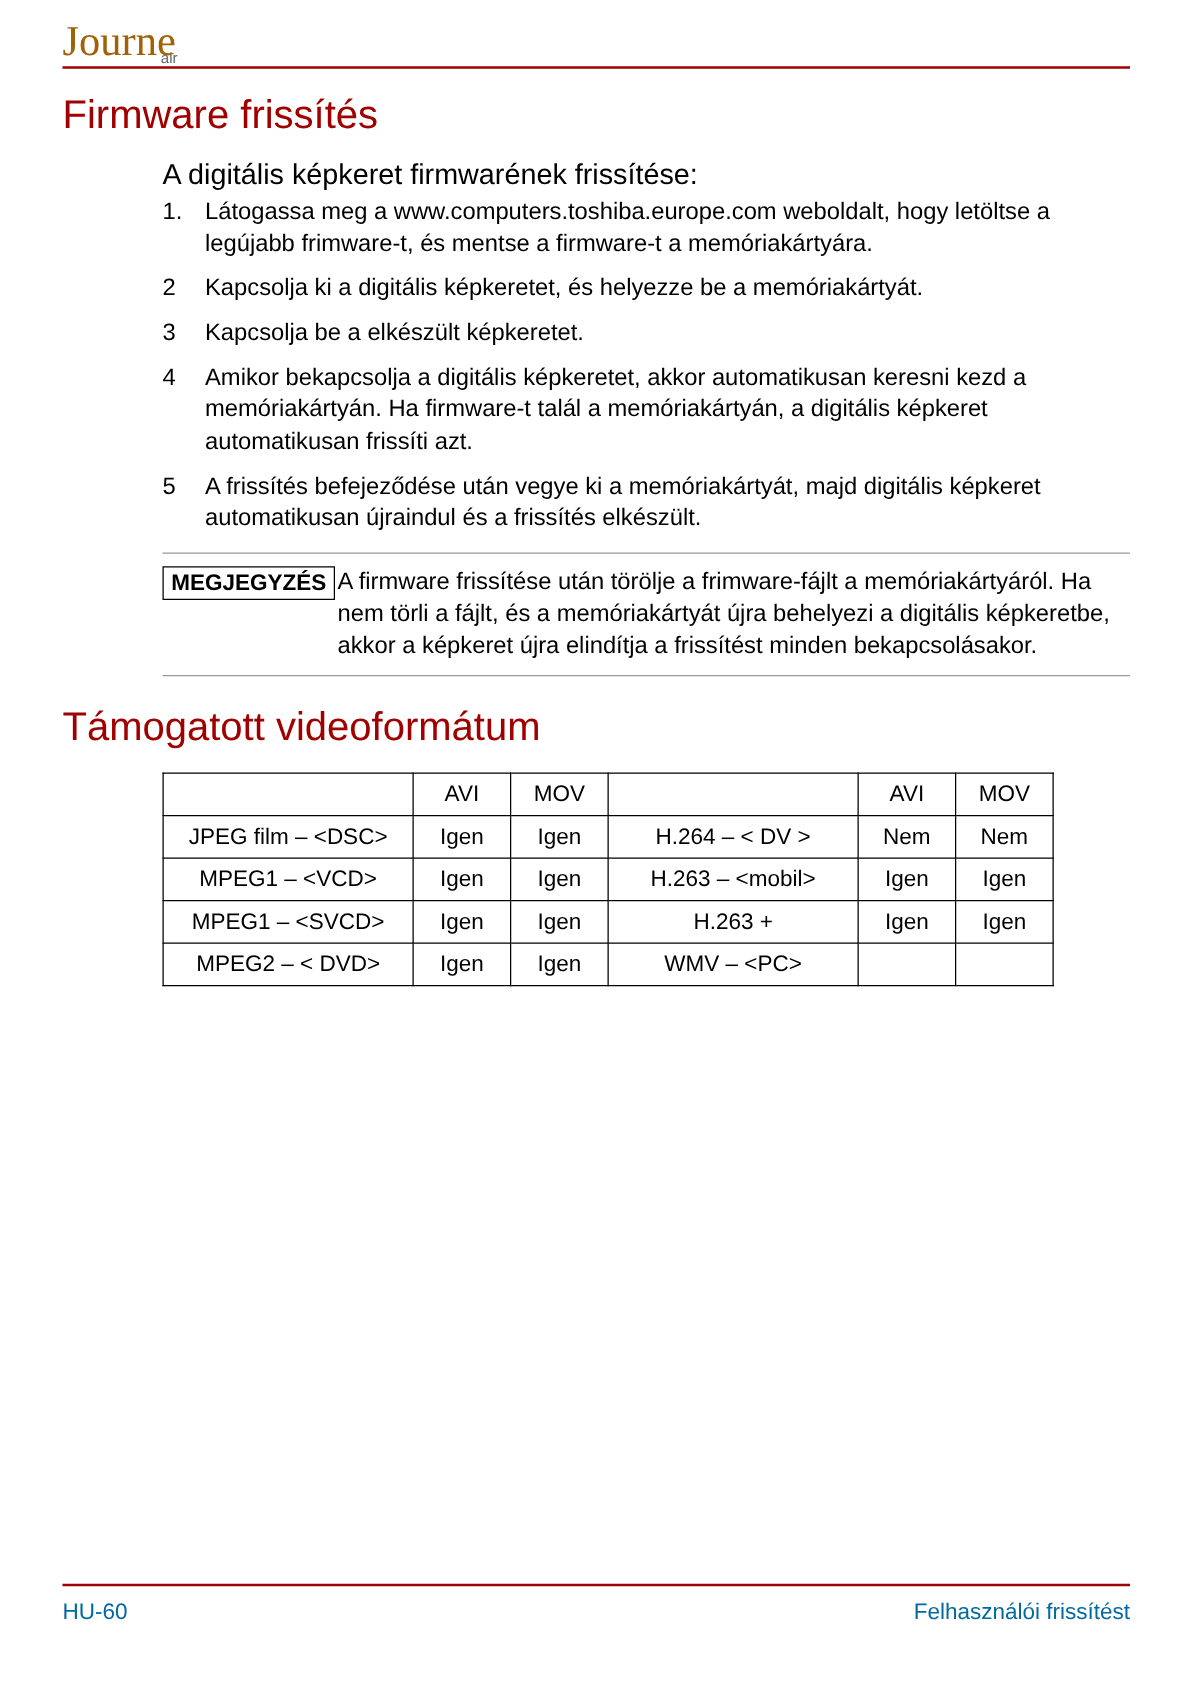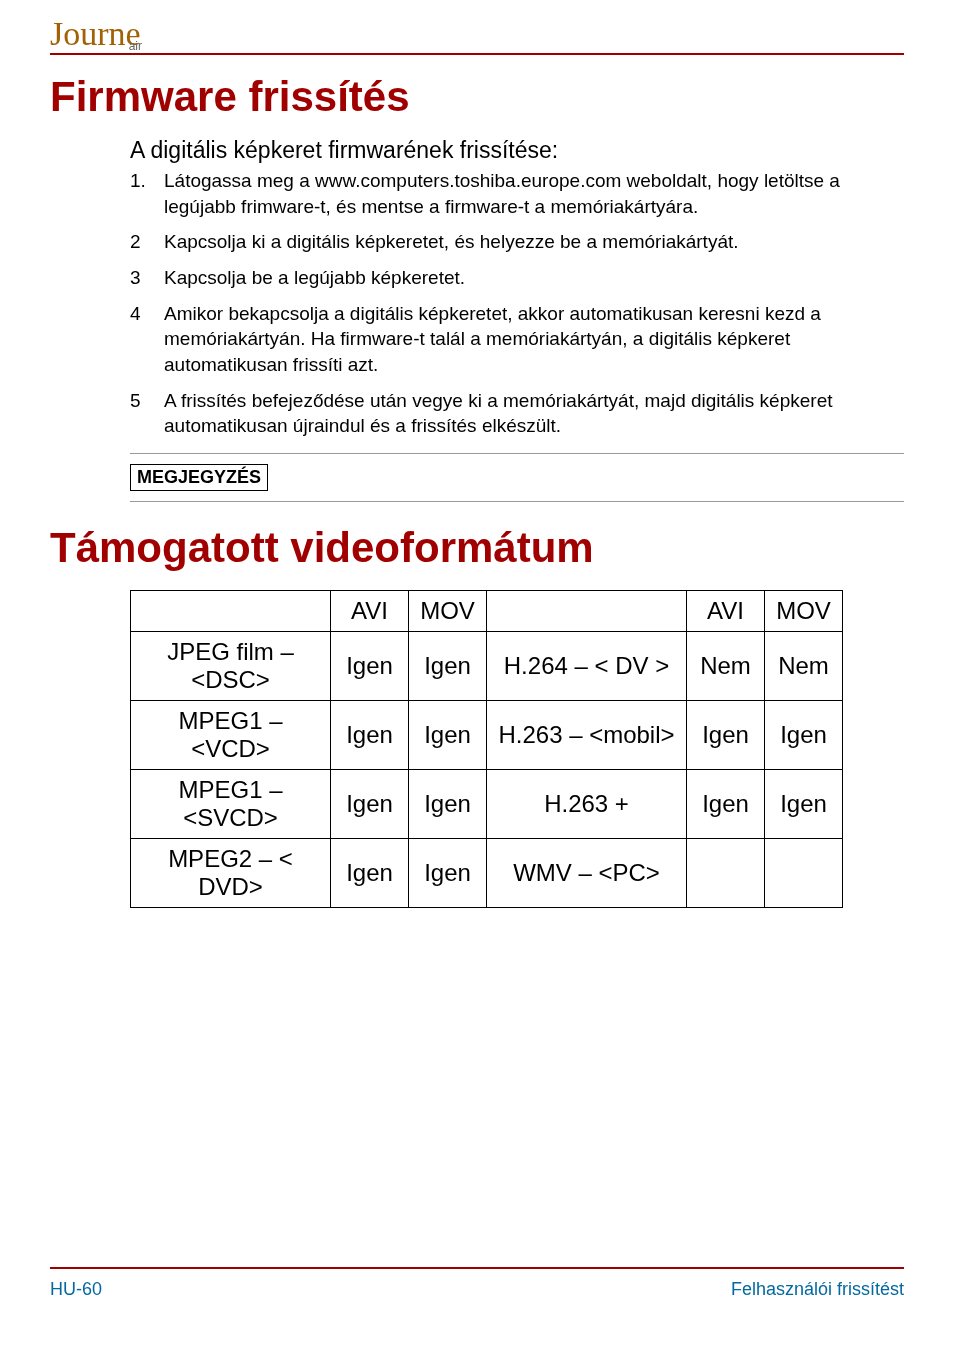--- a/index.html
+++ b/index.html
@@ -31,22 +31,22 @@
   .logo-sub {
     font-family: Liberation Sans, sans-serif;
     font-size: 12px;
     color: #666;
     position: relative;
     left: -12px;
     top: 6px;
   }
   h1 {
     color: #a00000;
-    font-size: 42px;
-    font-weight: bold;
+    font-size: 32px;
+    font-weight: normal;
     margin-bottom: 16px;
   }
   .intro {
     margin-left: 80px;
     font-size: 23px;
     margin-bottom: 4px;
   }
   ol.steps {
     margin-left: 80px;
     list-style: none;
@@ -78,21 +78,21 @@
   }
   .note-text {
     font-size: 19px;
     line-height: 1.35;
   }
   .table-wrap {
     margin: 18px 0 0 80px;
   }
   table {
     border-collapse: collapse;
-    font-size: 24px;
+    font-size: 18px;
   }
   table td, table th {
     border: 1px solid #000;
     padding: 6px 10px;
     text-align: center;
     font-weight: normal;
   }
   table .col-format { width: 200px; }
   table .col-av { width: 78px; }
   .footer {
@@ -124,34 +124,35 @@
     <li>
         <span class="num">1.</span>
         <span>Látogassa meg a www.computers.toshiba.europe.com weboldalt, hogy letöltse a legújabb frimware-t, és mentse a firmware-t a memóriakártyára.</span>
       </li>
     <li>
         <span class="num">2</span>
         <span>Kapcsolja ki a digitális képkeretet, és helyezze be a memóriakártyát.</span>
       </li>
     <li>
         <span class="num">3</span>
-        <span>Kapcsolja be a legújabb képkeretet.</span>
+        <span>Kapcsolja be a elkészült képkeretet.</span>
       </li>
     <li>
         <span class="num">4</span>
         <span>Amikor bekapcsolja a digitális képkeretet, akkor automatikusan keresni kezd a memóriakártyán. Ha firmware-t talál a memóriakártyán, a digitális képkeret automatikusan frissíti azt.</span>
       </li>
     <li>
         <span class="num">5</span>
         <span>A frissítés befejeződése után vegye ki a memóriakártyát, majd digitális képkeret automatikusan újraindul és a frissítés elkészült.</span>
       </li>
   </ol>
 
   <div class="note-block">
     <span class="note-label">MEGJEGYZÉS</span>
+    <span class="note-text">A firmware frissítése után törölje a frimware-fájlt a memóriakártyáról. Ha nem törli a fájlt, és a memóriakártyát újra behelyezi a digitális képkeretbe, akkor a képkeret újra elindítja a frissítést minden bekapcsolásakor.</span>
   </div>
 
   <h1>Támogatott videoformátum</h1>
 
   <div class="table-wrap">
     <table>
       <tbody>
           <tr>
         <th class="col-format"></th>
         <th class="col-av">AVI</th>

